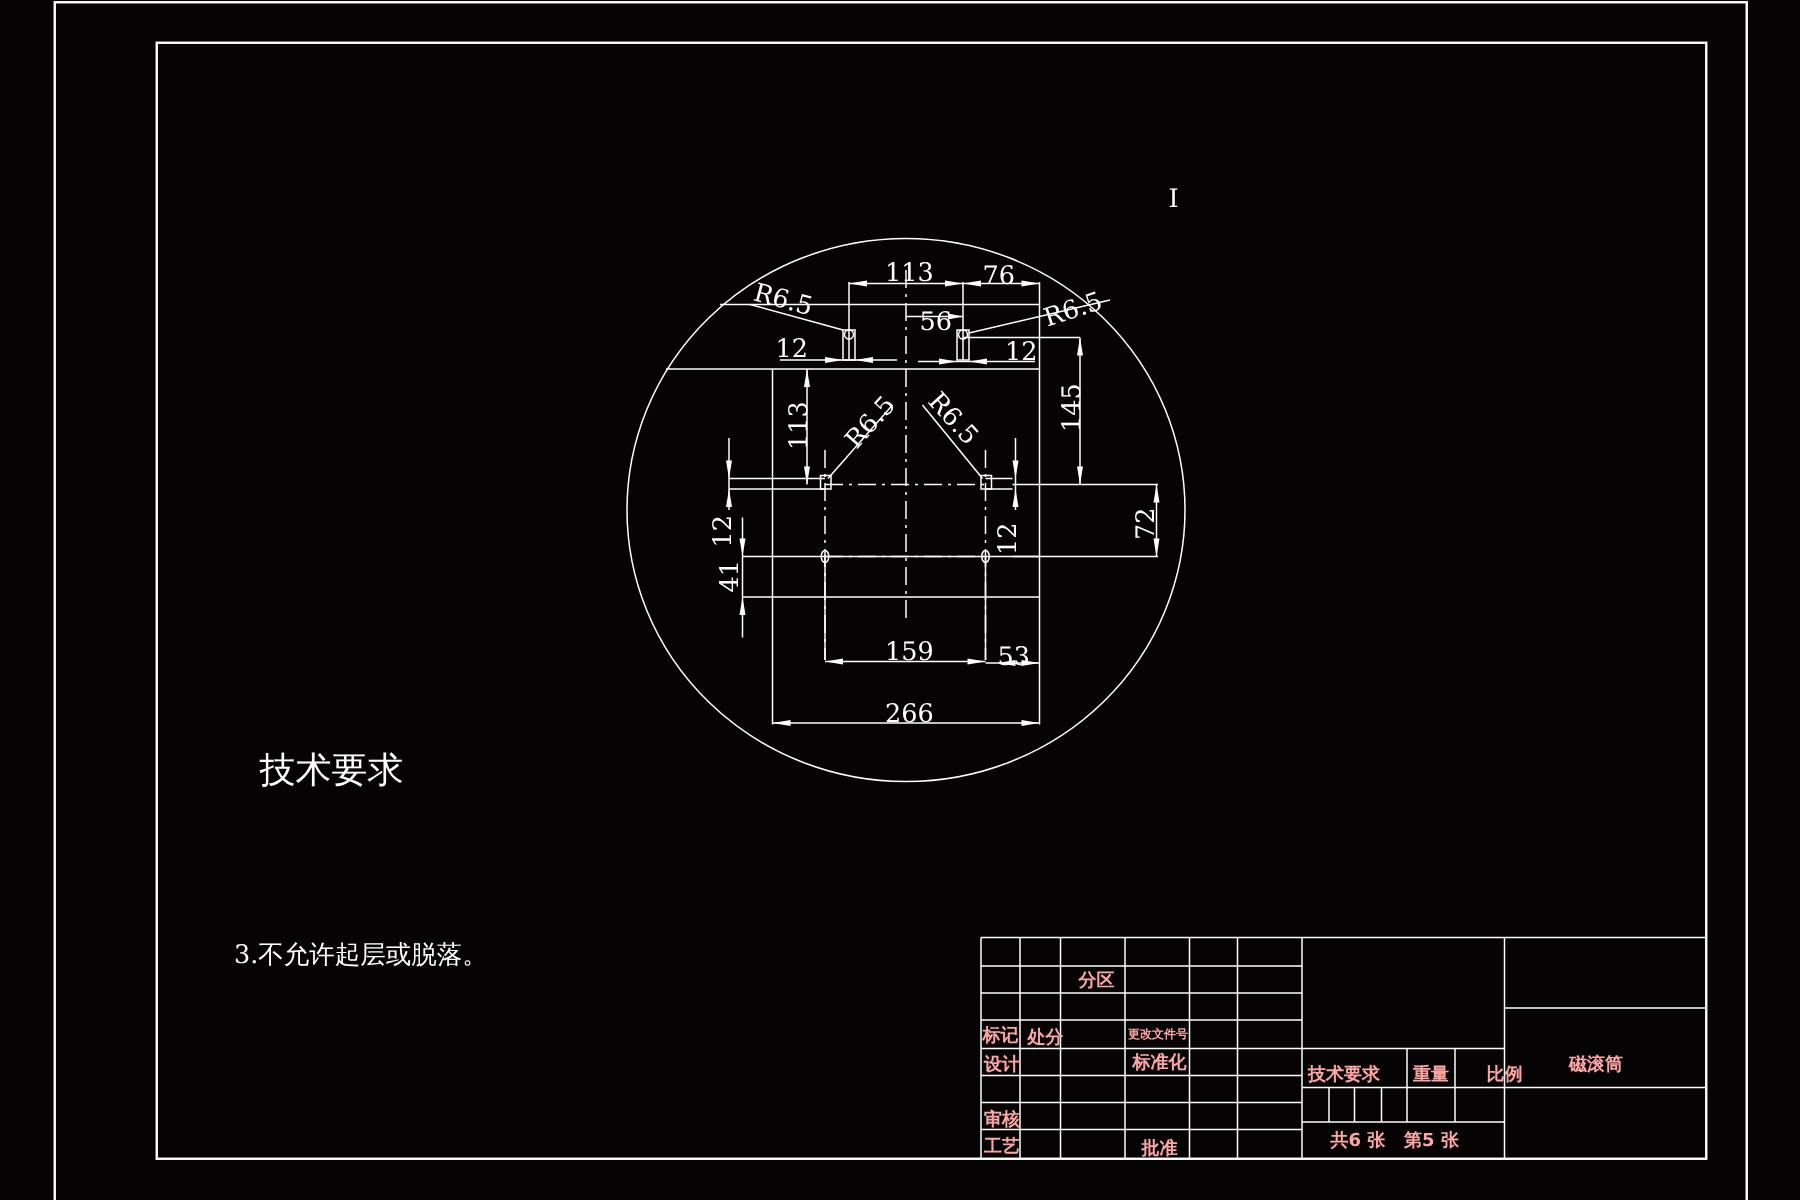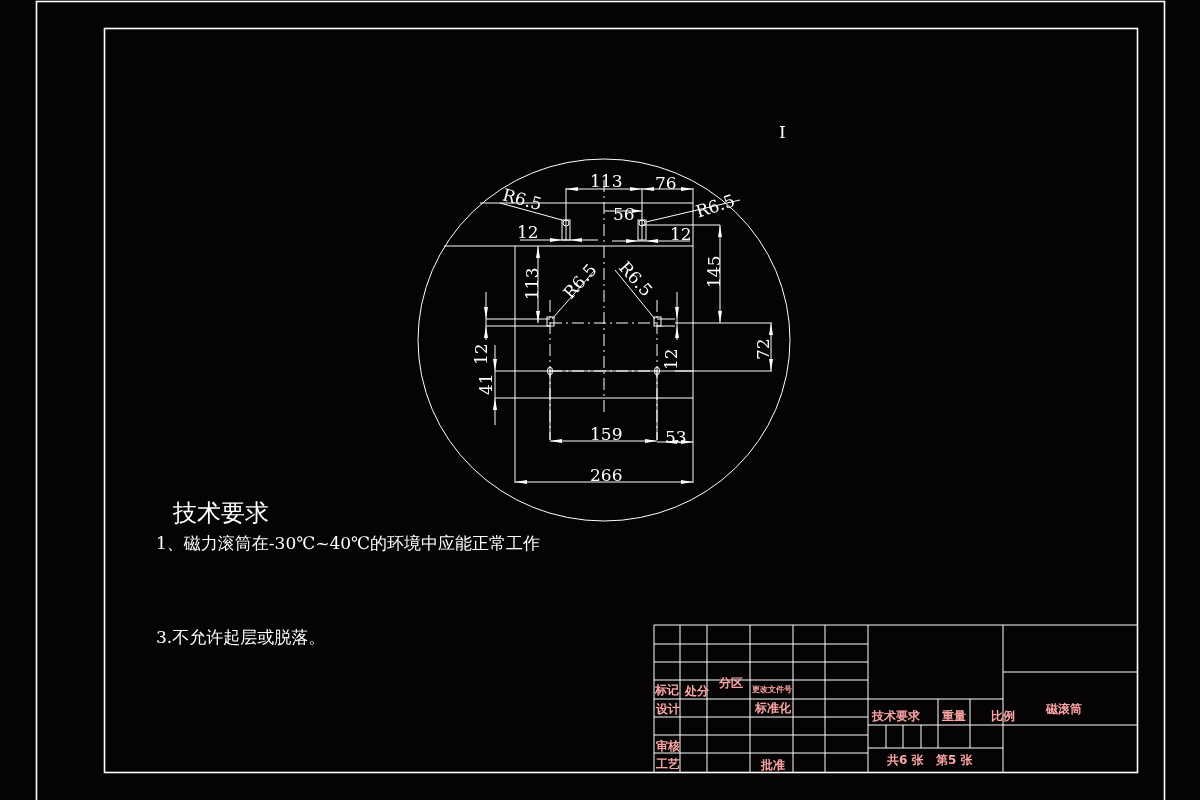--- a/index.html
+++ b/index.html
@@ -174,26 +174,25 @@
     <line class="ln" x1="921" y1="725" x2="921" y2="748"></line>
     <line class="ln" x1="1003" y1="625" x2="1003" y2="772"></line>
     <line class="ln" x1="1003" y1="672" x2="1137" y2="672"></line>
     <line class="ln" x1="1003" y1="725" x2="1137" y2="725"></line>
   </g>
 </svg>
 </div>
 
 <div class="html-layer">
   <div class="txt" style="left:173px;top:501px;font-size:24px;">技术要求</div>
-  <div class="txt" style="left:156px;top:535px;font-size:17px;">1、磁力滚筒在-30℃~40℃的环境中应能正常工作</div>
   <div class="txt" style="left:156px;top:629px;font-size:17px;">3.不允许起层或脱落。</div>
 
   <div class="tb" style="left:655px;top:684px;font-size:12px;">标记</div>
   <div class="tb" style="left:685px;top:685px;font-size:12px;">处分</div>
-  <div class="tb" style="left:719px;top:677px;font-size:12px;">分区</div>
+  <div class="tb" style="left:719px;top:647px;font-size:12px;">分区</div>
   <div class="tb" style="left:752px;top:686px;font-size:8px;">更改文件号</div>
   <div class="tb" style="left:656px;top:703px;font-size:12px;">设计</div>
   <div class="tb" style="left:755px;top:702px;font-size:12px;">标准化</div>
   <div class="tb" style="left:656px;top:740px;font-size:12px;">审核</div>
   <div class="tb" style="left:656px;top:758px;font-size:12px;">工艺</div>
   <div class="tb" style="left:761px;top:759px;font-size:12px;">批准</div>
 
   <div class="tb" style="left:872px;top:710px;font-size:12px;">技术要求</div>
   <div class="tb" style="left:942px;top:710px;font-size:12px;">重量</div>
   <div class="tb" style="left:975px;top:710px;font-size:12px;padding-left:16px;">比例</div>

